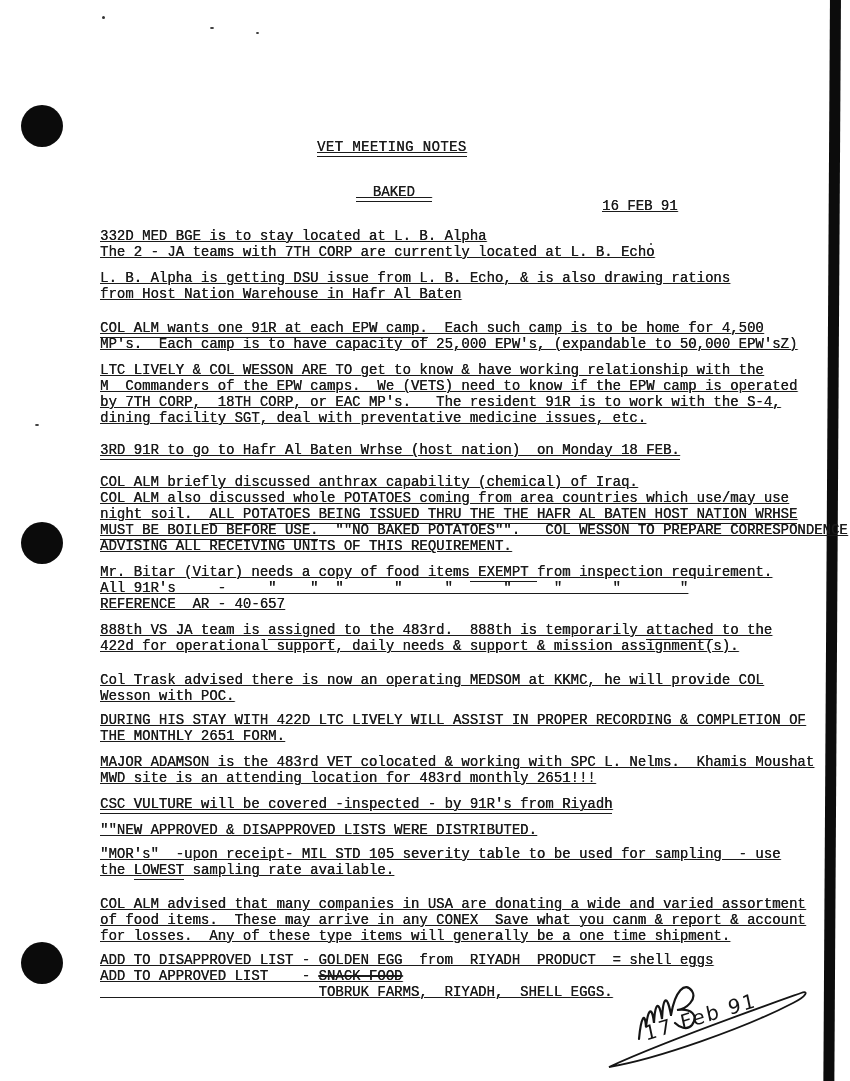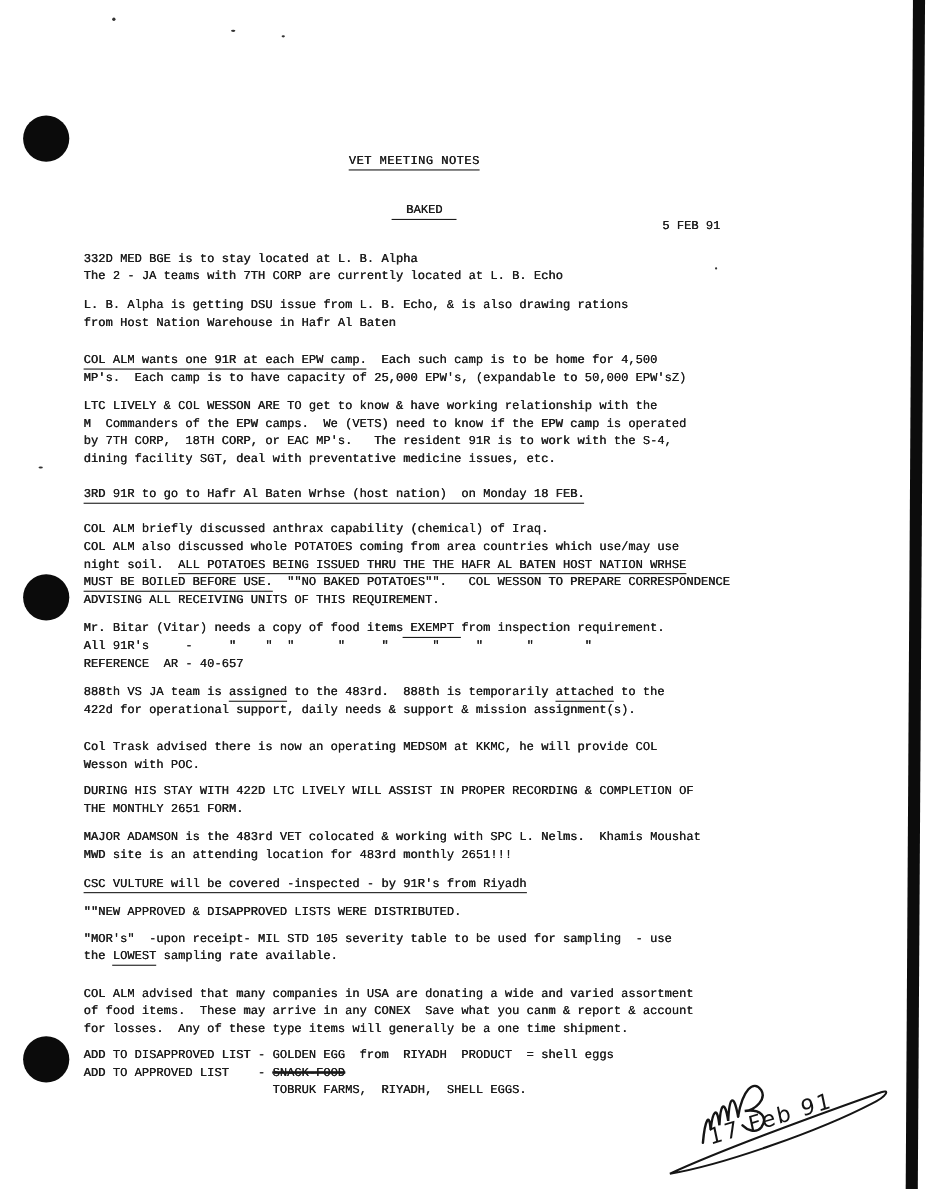--- a/index.html
+++ b/index.html
@@ -5,29 +5,30 @@
   html,body{margin:0;padding:0;background:#e8e8e8;}
   .page{
     position:relative;
     width:850px;height:1081px;
     background:#ffffff;
     overflow:hidden;
     font-family:"Liberation Mono","DejaVu Sans Mono",monospace;
     color:#1b1b1b;
   }
   .typed{
-    font-size:11px;
+    font-size:14px;
     line-height:16px;
     white-space:pre;
     text-shadow:0.3px 0 0 currentColor;
+    text-decoration:underline;
   }
   .doc-title{position:absolute;left:317px;top:139px;letter-spacing:0.4px;}
   .doc-subtitle{position:absolute;left:356px;top:184px;}
   .doc-date{position:absolute;left:602px;top:198px;}
-  .body-block{position:absolute;left:76px;top:228px;}
+  .body-block{position:absolute;left:100px;top:228px;}
   .line{white-space:pre;}
   .u{border-bottom:1.6px solid #1b1b1b;padding-bottom:0.5px;}
   .s{text-decoration:line-through;text-decoration-thickness:1.5px;}
   .hole{
     position:absolute;left:21px;width:42px;height:42px;
     background:#0b0b0b;border-radius:50%;
   }
   .edge-bar{
     position:absolute;left:830px;top:-6px;width:11px;height:1095px;
     background:#0c0c0c;
@@ -56,21 +57,21 @@
 
   <div class="edge-bar"></div>
   <div class="speck" style="left:102px;top:16px;width:3px;height:3px;"></div>
   <div class="speck" style="left:210px;top:27px;width:4px;height:2px;"></div>
   <div class="speck" style="left:256px;top:32px;width:3px;height:2px;"></div>
   <div class="speck" style="left:35px;top:424px;width:4px;height:2px;"></div>
   <div class="speck" style="left:650px;top:243px;width:2px;height:2px;"></div>
 
   <div class="typed doc-title"><span class="u">VET MEETING NOTES</span></div>
   <div class="typed doc-subtitle"><span class="u">  <span>BAKED</span>  </span></div>
-  <div class="typed doc-date">5 FEB 91</div>
+  <div class="typed doc-date">16 FEB 91</div>
 
   <div class="typed body-block"><div class="line"><span>332D MED BGE is to stay located at L. B. Alpha</span></div><div class="line"><span>The 2 - JA teams with 7TH CORP are currently located at L. B. Echo</span></div><div class="line" style="margin-top: 10px;"><span>L. B. Alpha is getting DSU issue from L. B. Echo, &amp; is also drawing rations</span></div><div class="line"><span>from Host Nation Warehouse in Hafr Al Baten</span></div><div class="line" style="margin-top: 18px;"><span class="u">COL ALM wants one 91R at each EPW camp.</span><span>  Each such camp is to be home for 4,500</span></div><div class="line"><span>MP's.  Each camp is to have capacity of 25,000 EPW's, (expandable to 50,000 EPW'sZ)</span></div><div class="line" style="margin-top: 10px;"><span>LTC LIVELY &amp; COL WESSON ARE TO get to know &amp; have working relationship with the</span></div><div class="line"><span>M  Commanders of the EPW camps.  We (VETS) need to know if the EPW camp is operated</span></div><div class="line"><span>by 7TH CORP,  18TH CORP, or EAC MP's.   The resident 91R is to work with the S-4,</span></div><div class="line"><span>dining facility SGT, deal with preventative medicine issues, etc.</span></div><div class="line" style="margin-top: 16px;"><span class="u">3RD 91R to go to Hafr Al Baten Wrhse (host nation)  on Monday 18 FEB.</span></div><div class="line" style="margin-top: 16px;"><span>COL ALM briefly discussed anthrax capability (chemical) of Iraq.</span></div><div class="line"><span>COL ALM also discussed whole POTATOES coming from area countries which use/may use</span></div><div class="line"><span>night soil.  </span><span class="u">ALL POTATOES BEING ISSUED THRU THE THE HAFR AL BATEN HOST NATION WRHSE</span></div><div class="line"><span class="u">MUST BE BOILED BEFORE USE.</span><span>  ""NO BAKED POTATOES"".   COL WESSON TO PREPARE CORRESPONDENCE</span></div><div class="line"><span>ADVISING ALL RECEIVING UNITS OF THIS REQUIREMENT.</span></div><div class="line" style="margin-top: 10px;"><span>Mr. Bitar (Vitar) needs a copy of food items</span><span class="u"> EXEMPT </span><span>from inspection requirement.</span></div><div class="line"><span>All 91R's     -     "    "  "      "     "      "     "      "       "</span></div><div class="line"><span>REFERENCE  AR - 40-657</span></div><div class="line" style="margin-top: 10px;"><span>888th VS JA team is </span><span class="u">assigned</span><span> to the 483rd.  888th is temporarily </span><span class="u">attached</span><span> to the</span></div><div class="line"><span>422d for operational support, daily needs &amp; support &amp; mission assignment(s).</span></div><div class="line" style="margin-top: 18px;"><span>Col Trask advised there is now an operating MEDSOM at KKMC, he will provide COL</span></div><div class="line"><span>Wesson with POC.</span></div><div class="line" style="margin-top: 8px;"><span>DURING HIS STAY WITH 422D LTC LIVELY WILL ASSIST IN PROPER RECORDING &amp; COMPLETION OF</span></div><div class="line"><span>THE MONTHLY 2651 FORM.</span></div><div class="line" style="margin-top: 10px;"><span>MAJOR ADAMSON is the 483rd VET colocated &amp; working with SPC L. Nelms.  Khamis Moushat</span></div><div class="line"><span>MWD site is an attending location for 483rd monthly 2651!!!</span></div><div class="line" style="margin-top: 10px;"><span class="u">CSC VULTURE will be covered -inspected - by 91R's from Riyadh</span></div><div class="line" style="margin-top: 10px;"><span>""NEW APPROVED &amp; DISAPPROVED LISTS WERE DISTRIBUTED.</span></div><div class="line" style="margin-top: 8px;"><span>"MOR's"  -upon receipt- MIL STD 105 severity table to be used for sampling  - use</span></div><div class="line"><span>the </span><span class="u">LOWEST</span><span> sampling rate available.</span></div><div class="line" style="margin-top: 18px;"><span>COL ALM advised that many companies in USA are donating a wide and varied assortment</span></div><div class="line"><span>of food items.  These may arrive in any CONEX  Save what you canm &amp; report &amp; account</span></div><div class="line"><span>for losses.  Any of these type items will generally be a one time shipment.</span></div><div class="line" style="margin-top: 8px;"><span>ADD TO DISAPPROVED LIST - GOLDEN EGG  from  RIYADH  PRODUCT  = shell eggs</span></div><div class="line"><span>ADD TO APPROVED LIST    - </span><span class="s">SNACK-FOOD</span></div><div class="line"><span>                          TOBRUK FARMS,  RIYADH,  SHELL EGGS.</span></div></div>
 
   <svg class="sig-svg" width="235" height="105" viewBox="0 0 235 105">
     <g fill="none" stroke="#151515" stroke-width="2.2" stroke-linecap="round">
 
       <path d="M14,92 C70,66 178,28 206,18 C214,15 212,21 198,28 C150,53 62,84 14,92 Z" stroke-width="1.8"></path>
 
       <path d="M44,64 C46,42 50,36 51,52 C53,34 57,30 59,48 C60,28 64,24 67,44 C68,22 72,18 76,40"></path>
       <path d="M76,40 C80,16 90,6 97,16 C102,24 92,34 82,35 C96,33 104,40 97,50 C92,56 84,52 80,48"></path>

